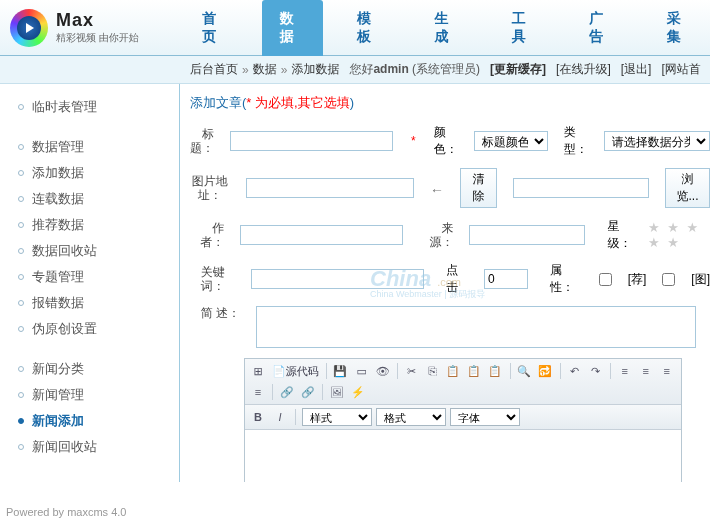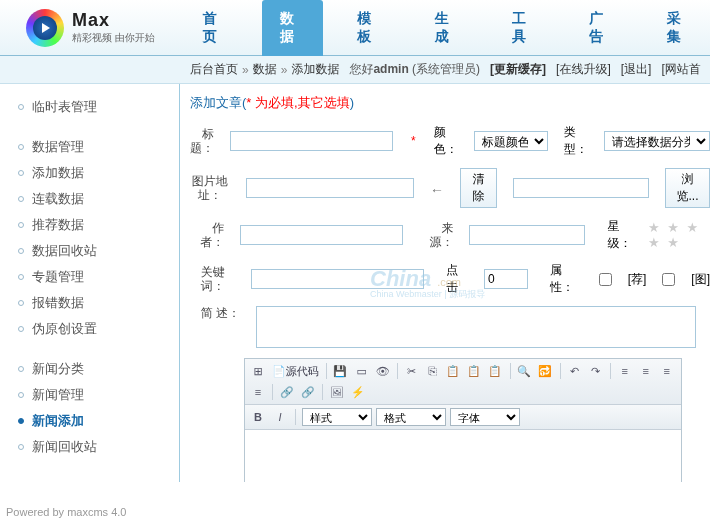--- a/index.html
+++ b/index.html
@@ -1,18 +1,18 @@
 <!DOCTYPE html>
 <html><head>
 <meta charset="utf-8">
 <style>
 *{box-sizing:border-box;margin:0;padding:0}
 body{font-family:Arial,"Microsoft YaHei",sans-serif;font-size:12px;background:#fff;width:710px;height:526px;overflow:hidden}
 .header{height:56px;background:linear-gradient(#fff,#e8f4f9);border-bottom:1px solid #8abdd6;display:flex;align-items:center}
-.logo-area{width:180px;display:flex;align-items:center;padding-left:26px;gap:8px}
+.logo-area{width:180px;display:flex;align-items:center;padding-left:10px;gap:8px}
 .logo-circle{width:38px;height:38px;border-radius:50%;background:conic-gradient(#ff3b3b,#ffd93b,#4dff4d,#3bcfff,#6b3bff,#ff3b3b);display:flex;align-items:center;justify-content:center}
 .logo-inner{width:24px;height:24px;border-radius:50%;background:radial-gradient(#2a6bb8,#0a3a78);display:flex;align-items:center;justify-content:center}
 .play-tri{width:0;height:0;border-left:8px solid #fff;border-top:5px solid transparent;border-bottom:5px solid transparent;margin-left:2px}
 .logo-text{display:flex;flex-direction:column}
 .logo-main{font-weight:bold;font-size:18px;letter-spacing:1px;color:#222}
 .logo-sub{font-size:10px;color:#666}
 .topnav{display:flex;gap:16px;margin-left:10px;align-items:center;height:64px}
 .topnav-item{padding:10px 18px;color:#1a6aa8;font-size:14px;font-weight:bold;cursor:pointer}
 .topnav-item.active{background:#4fa8d8;color:#fff;border-radius:3px 3px 0 0}
 .subheader{height:28px;background:#eaf5fa;border-bottom:1px solid #c7e0ec;display:flex;align-items:center;padding-left:190px;font-size:12px;color:#555;gap:4px;white-space:nowrap}

